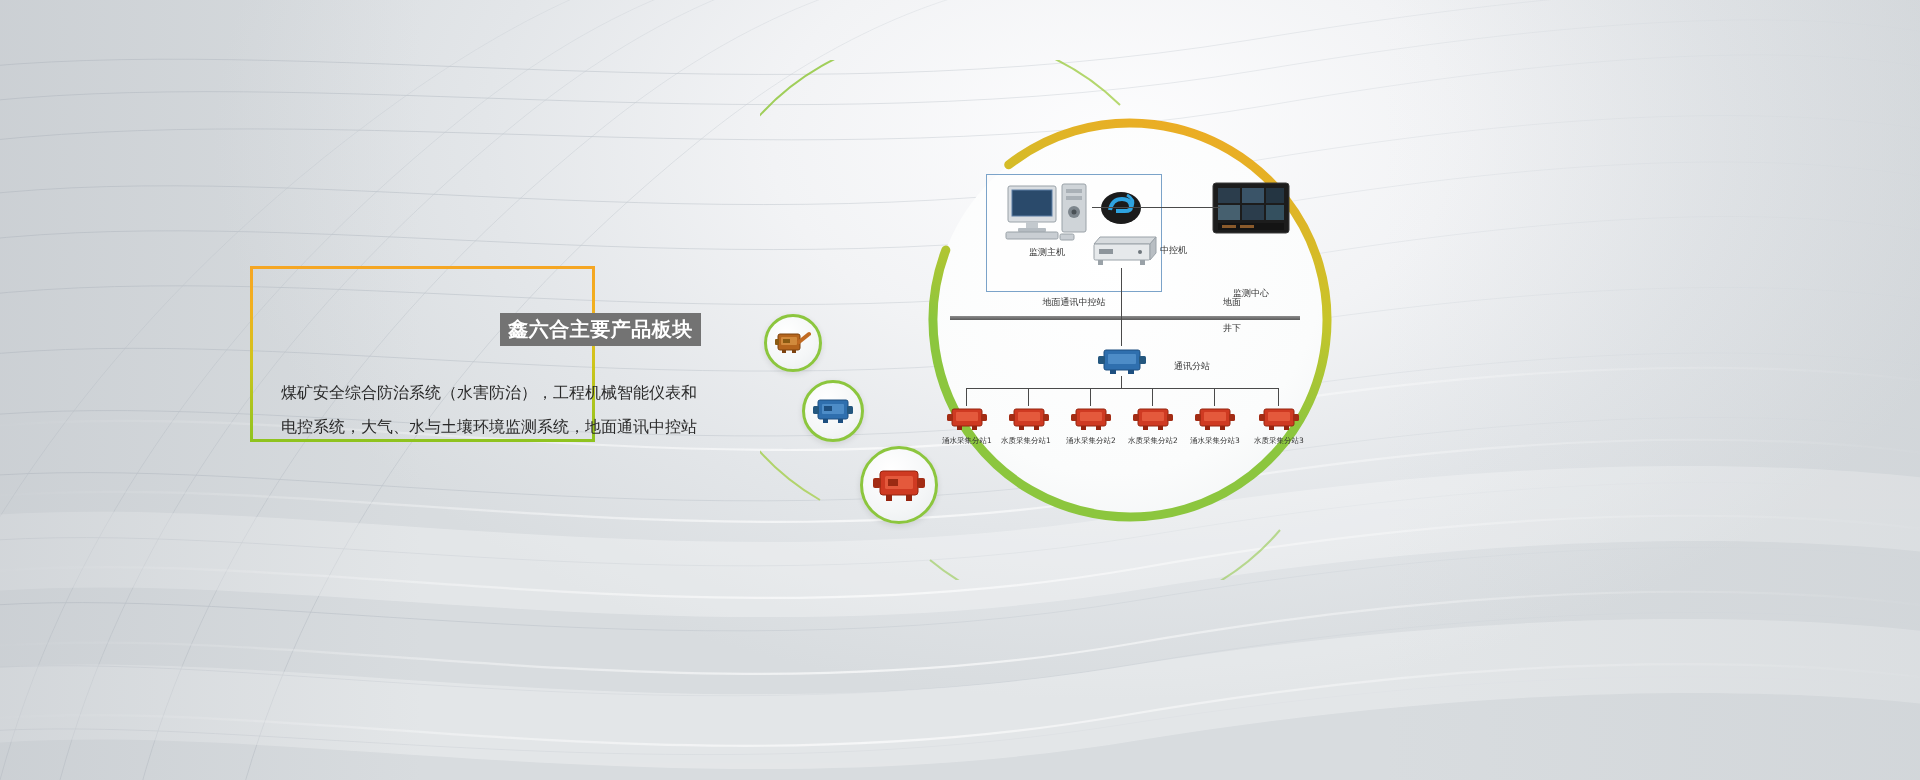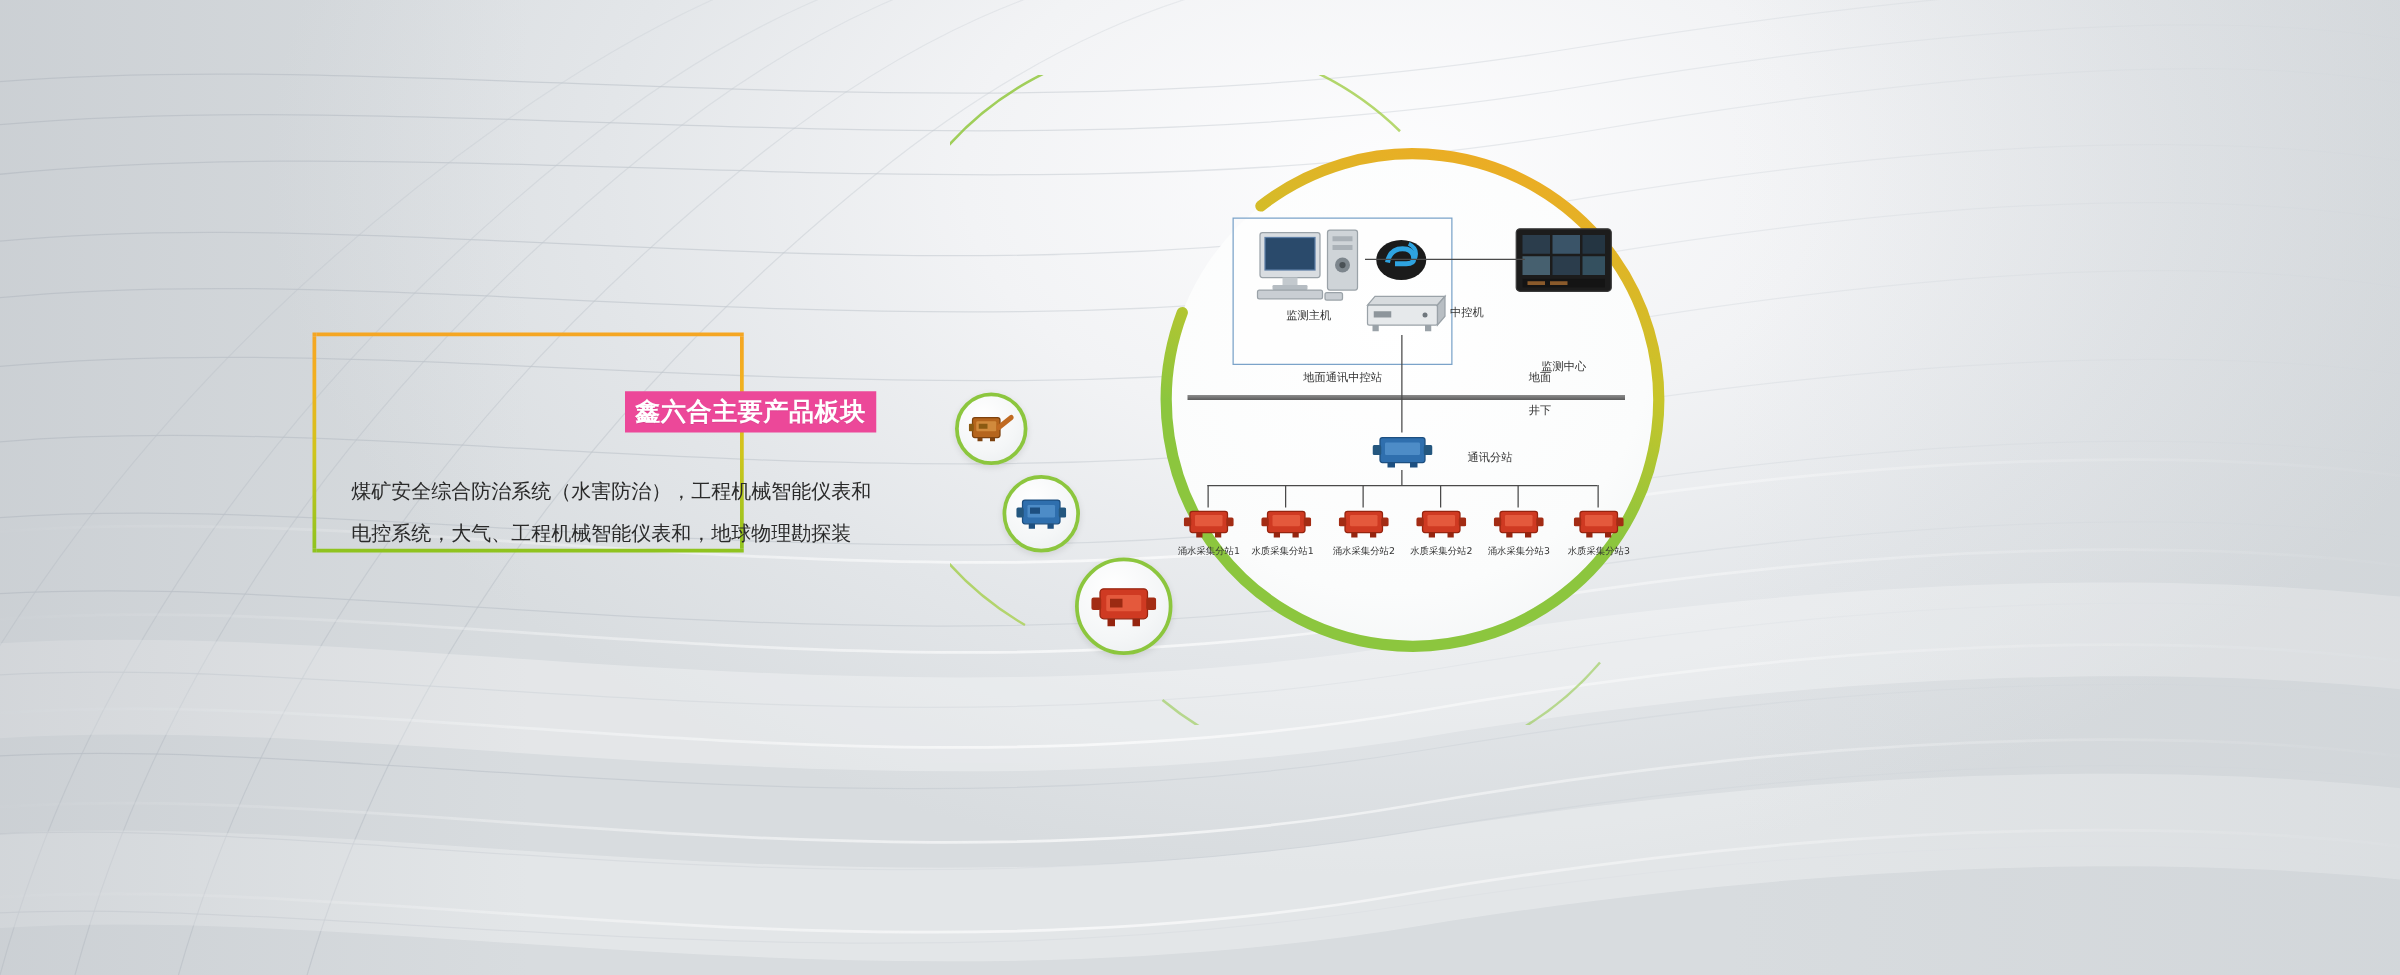--- a/index.html
+++ b/index.html
@@ -23,21 +23,21 @@
   #bg svg{position:absolute;inset:0;}
   
   #card{
     position:absolute;left:250px;top:266px;width:345px;height:176px;
     border:3px solid transparent;
     border-image:linear-gradient(180deg,#f5a623 0%,#f2b01f 22%,#cfc51c 55%,#8fc31f 100%) 1;
     box-sizing:border-box;
   }
   #title-banner{
     position:absolute;left:500px;top:313px;width:201px;height:33px;
-    background:#ec4899;display:flex;align-items:center;justify-content:center;
+    background:#737373;display:flex;align-items:center;justify-content:center;
   }
   #title-banner .t{
     color:#ffffff;font-size:20px;font-weight:bold;letter-spacing:.5px;
     font-family:"DejaVu Sans","Liberation Sans",sans-serif;
     white-space:nowrap;text-shadow:0 1px 0 rgba(0,0,0,.07);
   }
   #body-text{
     position:absolute;left:281px;top:376px;width:420px;
     font-size:16px;line-height:34px;color:#2a2a2a;
     font-family:"DejaVu Sans","Liberation Sans",sans-serif;
@@ -128,21 +128,21 @@
 </div>
 
 <div id="card"></div>
 
 <div id="title-banner">
   <span class="t">鑫六合主要产品板块</span>
 </div>
 
 <div id="body-text">
   <div>煤矿安全综合防治系统（水害防治），工程机械智能仪表和</div>
-  <div>电控系统，大气、工程机械智能仪表和，地球物理勘探装</div>
+  <div>电控系统，大气、水与土壤环境监测系统，地面通讯中控站</div>
 </div>
 
 <div id="info">
 
   <svg id="ring" viewBox="0 0 620 520">
     <defs>
       <linearGradient id="ringGrad" x1="0.15" y1="0" x2="0.85" y2="1">
         <stop offset="0%" stop-color="#8cc63e"></stop>
         <stop offset="38%" stop-color="#8cc63e"></stop>
         <stop offset="62%" stop-color="#c7c52a"></stop>

